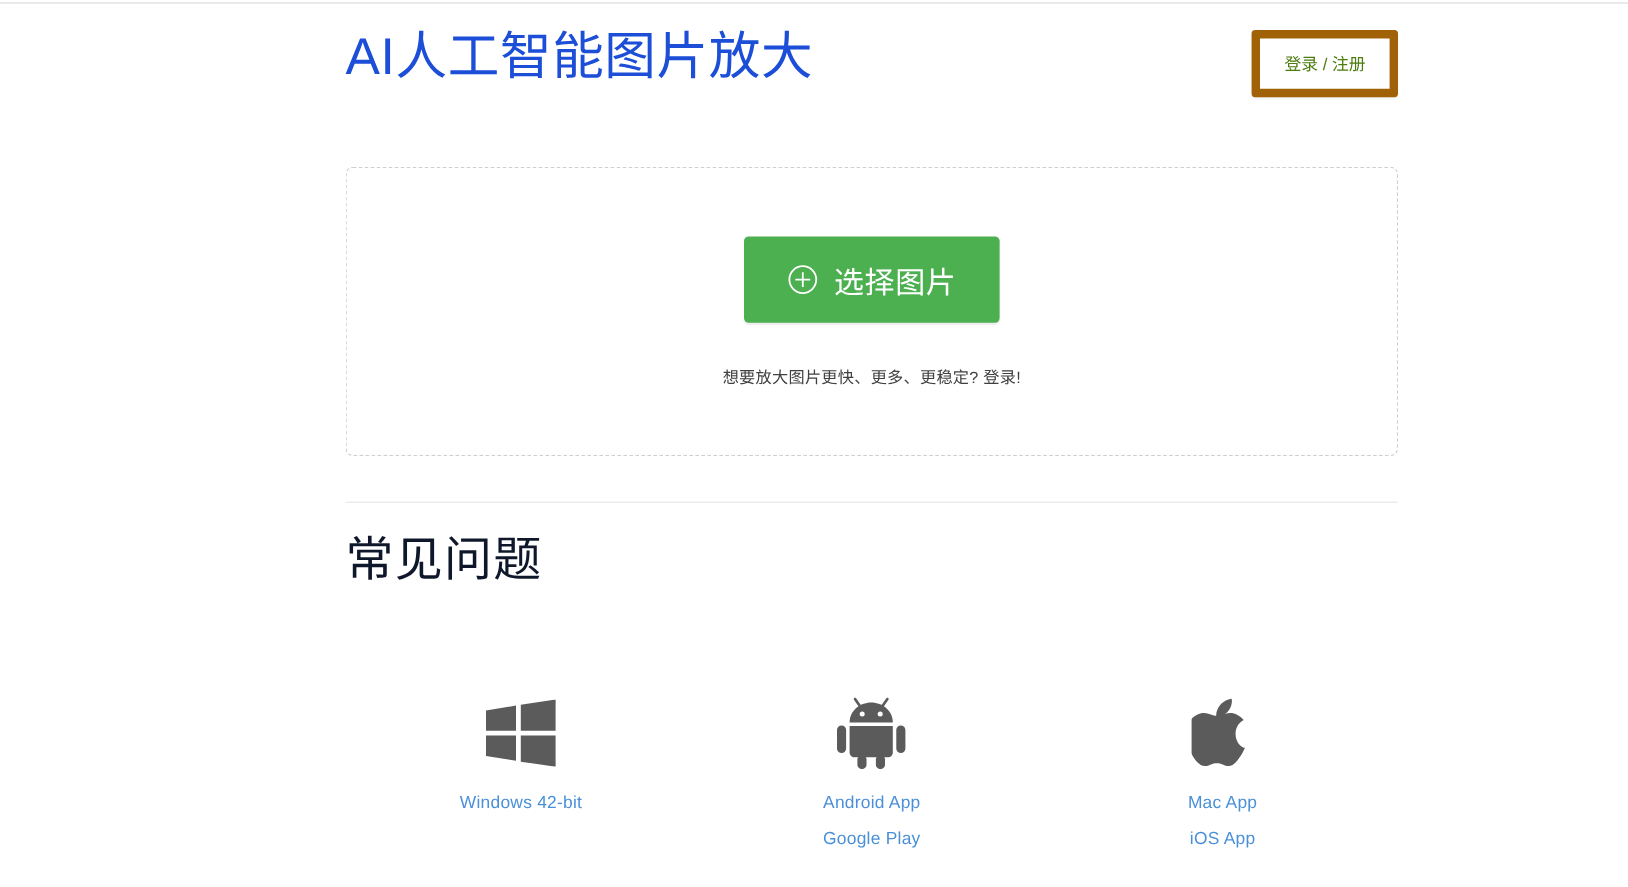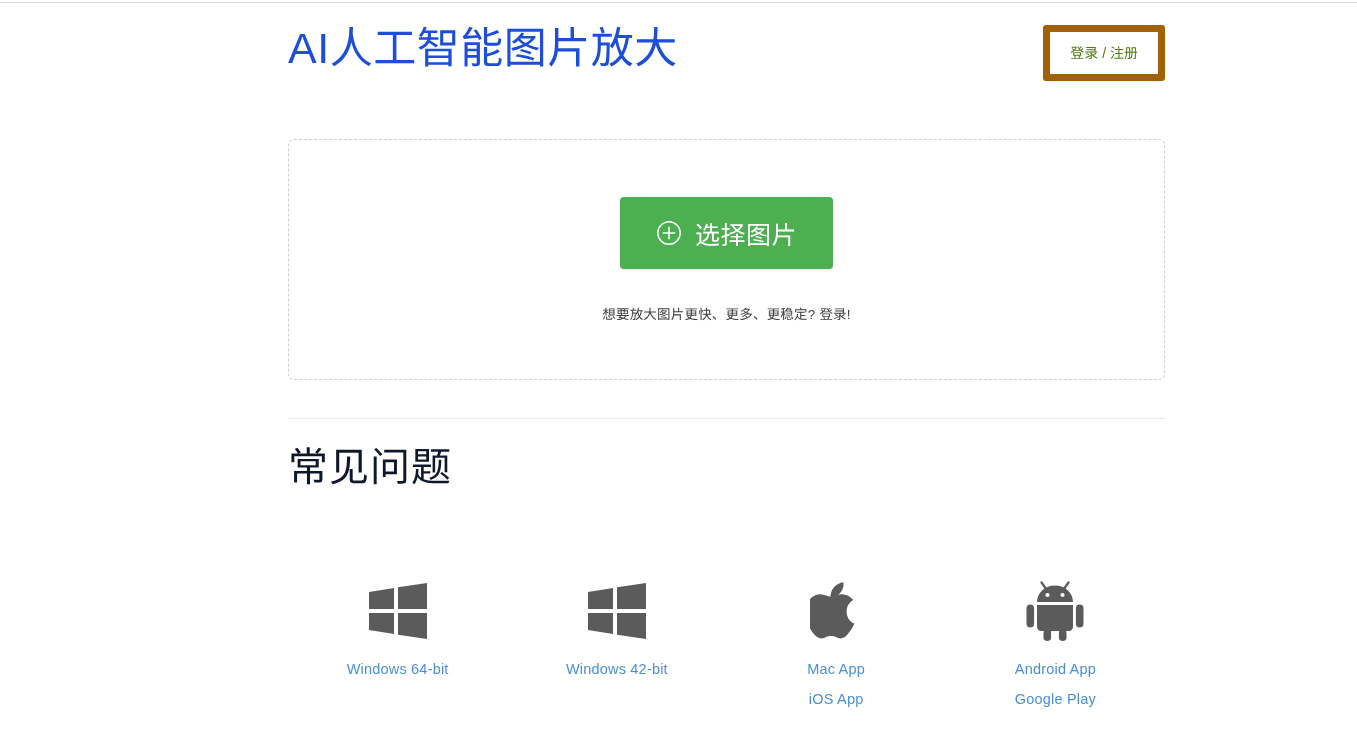--- a/index.html
+++ b/index.html
@@ -236,83 +236,70 @@
   </div>
 
   <div class="section-divider"></div>
 
   <div class="faq">
     <h2 class="faq-title">常见问题</h2>
   </div>
 
   <div class="downloads">
 
-    <div class="dl-item">
-      <div class="dl-icon">
-        <svg width="62" height="56" viewBox="0 0 62 56" aria-hidden="true">
-          <g fill="#5b5b5b">
-            <polygon points="2,9 27,5 27,26 2,26"></polygon>
-            <polygon points="31,4.3 60,0 60,26 31,26"></polygon>
-            <polygon points="2,30 27,30 27,51 2,47"></polygon>
-            <polygon points="31,30 60,30 60,56 31,51.7"></polygon>
-          </g>
-        </svg>
-      </div>
-      <a class="dl-link">Windows 64-bit</a>
-    </div>
 
     <div class="dl-item">
       <div class="dl-icon">
         <svg width="62" height="56" viewBox="0 0 62 56" aria-hidden="true">
           <g fill="#5b5b5b">
             <polygon points="2,9 27,5 27,26 2,26"></polygon>
             <polygon points="31,4.3 60,0 60,26 31,26"></polygon>
             <polygon points="2,30 27,30 27,51 2,47"></polygon>
             <polygon points="31,30 60,30 60,56 31,51.7"></polygon>
           </g>
         </svg>
       </div>
       <a class="dl-link">Windows 42-bit</a>
     </div>
 
     <div class="dl-item">
       <div class="dl-icon">
+        <svg width="58" height="60" viewBox="0 0 58 60" aria-hidden="true">
+          <g fill="#5b5b5b">
+
+            <line x1="15.5" y1="1.5" x2="21.5" y2="10" stroke="#5b5b5b" stroke-width="2.2" stroke-linecap="round"></line>
+            <line x1="42.5" y1="1.5" x2="36.5" y2="10" stroke="#5b5b5b" stroke-width="2.2" stroke-linecap="round"></line>
+
+            <path d="M11 21c0-9.2 8.1-16.5 18-16.5S47 11.8 47 21z"></path>
+
+            <circle cx="21.5" cy="14" r="2.1" fill="#ffffff"></circle>
+            <circle cx="36.5" cy="14" r="2.1" fill="#ffffff"></circle>
+
+            <rect x="0.5" y="23.5" width="7.6" height="23" rx="3.8"></rect>
+            <rect x="49.9" y="23.5" width="7.6" height="23" rx="3.8"></rect>
+
+            <path d="M11 24h36v22c0 2.2-1.8 4-4 4H15c-2.2 0-4-1.8-4-4z"></path>
+
+            <rect x="17.5" y="48" width="7.6" height="12" rx="3.8"></rect>
+            <rect x="32.9" y="48" width="7.6" height="12" rx="3.8"></rect>
+          </g>
+        </svg>
+      </div>
+      <a class="dl-link">Android App</a>
+      <a class="dl-link">Google Play</a>
+    </div>
+
+    <div class="dl-item">
+      <div class="dl-icon">
         <svg width="52" height="60" viewBox="0 0 52 60" aria-hidden="true">
           <g fill="#5b5b5b">
             <path d="M33.4 1.2c-3.4.3-7.3 2.4-9.6 5.3-2 2.5-3.7 6.3-3.2 10 3.8.3 7.6-2 9.9-4.9 2.2-2.8 3.6-6.5 2.9-10.4z"></path>
             <path d="M44.5 42.2c-1.3 3-2 4.3-3.7 6.9-2.4 3.7-5.8 8.3-10 8.3-3.7 0-4.7-2.4-9.8-2.4-5.1 0-6.2 2.5-9.9 2.4-4.2 0-7.4-4.1-9.8-7.8C-5.4 39.3-6.1 27 -1.9 20.5c3-4.6 7.7-7.3 12.1-7.3 4.5 0 7.3 2.5 11 2.5 3.6 0 5.8-2.5 11-2.5 4 0 8.2 2.2 11.2 5.9-9.8 5.4-8.2 19.4.1 23.1z"></path>
           </g>
         </svg>
       </div>
       <a class="dl-link">Mac App</a>
       <a class="dl-link">iOS App</a>
     </div>
 
-    <div class="dl-item">
-      <div class="dl-icon">
-        <svg width="58" height="60" viewBox="0 0 58 60" aria-hidden="true">
-          <g fill="#5b5b5b">
-
-            <line x1="15.5" y1="1.5" x2="21.5" y2="10" stroke="#5b5b5b" stroke-width="2.2" stroke-linecap="round"></line>
-            <line x1="42.5" y1="1.5" x2="36.5" y2="10" stroke="#5b5b5b" stroke-width="2.2" stroke-linecap="round"></line>
-
-            <path d="M11 21c0-9.2 8.1-16.5 18-16.5S47 11.8 47 21z"></path>
-
-            <circle cx="21.5" cy="14" r="2.1" fill="#ffffff"></circle>
-            <circle cx="36.5" cy="14" r="2.1" fill="#ffffff"></circle>
-
-            <rect x="0.5" y="23.5" width="7.6" height="23" rx="3.8"></rect>
-            <rect x="49.9" y="23.5" width="7.6" height="23" rx="3.8"></rect>
-
-            <path d="M11 24h36v22c0 2.2-1.8 4-4 4H15c-2.2 0-4-1.8-4-4z"></path>
-
-            <rect x="17.5" y="48" width="7.6" height="12" rx="3.8"></rect>
-            <rect x="32.9" y="48" width="7.6" height="12" rx="3.8"></rect>
-          </g>
-        </svg>
-      </div>
-      <a class="dl-link">Android App</a>
-      <a class="dl-link">Google Play</a>
-    </div>
-
   </div>
 
 </div>
 
 </body></html>

